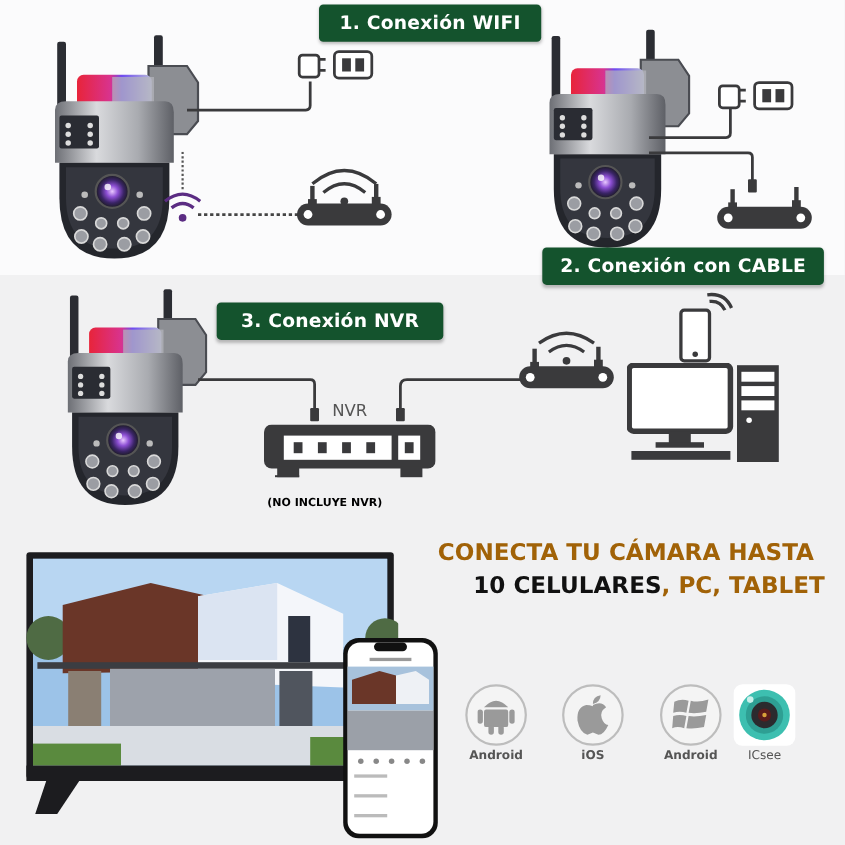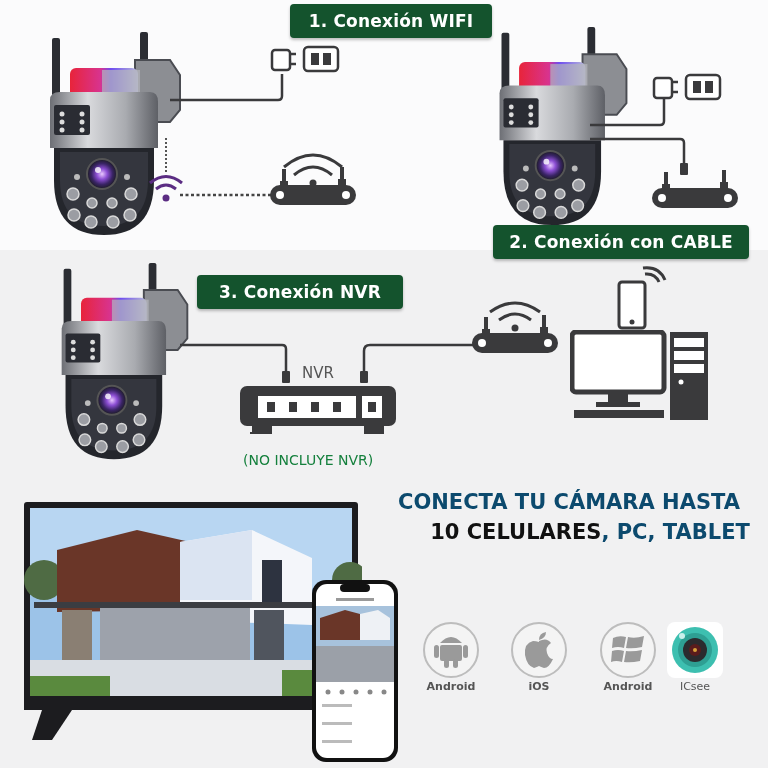--- a/index.html
+++ b/index.html
@@ -5,23 +5,23 @@
   *{box-sizing:border-box;margin:0;padding:0;}
   html,body{width:768px;height:768px;overflow:hidden;background:#f2f2f3;}
   body{position:relative;font-family:"DejaVu Sans","Liberation Sans",sans-serif;}
   .abs{position:absolute;}
   .top-panel{left:0;top:0;width:768px;height:250px;background:#fbfbfc;}
   .bottom-panel{left:0;top:250px;width:768px;height:518px;background:#f1f1f2;}
   .pill{position:absolute;background:#14532d;color:#fff;font-weight:bold;border-radius:4px;
         display:flex;align-items:center;justify-content:center;font-size:17px;letter-spacing:0.2px;
         box-shadow:0 2px 3px rgba(0,0,0,0.25);}
   .label-nvr{font-size:15px;color:#555;text-align:center;}
-  .no-incl{font-size:14px;font-weight:normal;color:#15803d;}
+  .no-incl{font-size:10px;font-weight:bold;color:#000000;}
   .headline{font-weight:bold;font-size:21px;text-align:center;}
-  .headline .blue{color:#0c4a6e;}
+  .headline .blue{color:#a16207;}
   .headline .black{color:#111;margin-left:42px;}
   .os-item{position:absolute;width:62px;text-align:center;}
   .os-circle{width:56px;height:56px;border:2px solid #bdbdbd;border-radius:50%;margin:0 auto;
              display:flex;align-items:center;justify-content:center;background:#f4f4f4;}
   .os-label{font-size:11px;font-weight:bold;color:#555;margin-top:2px;}
   svg{display:block;}
 </style>
 </head>
 <body>
 

